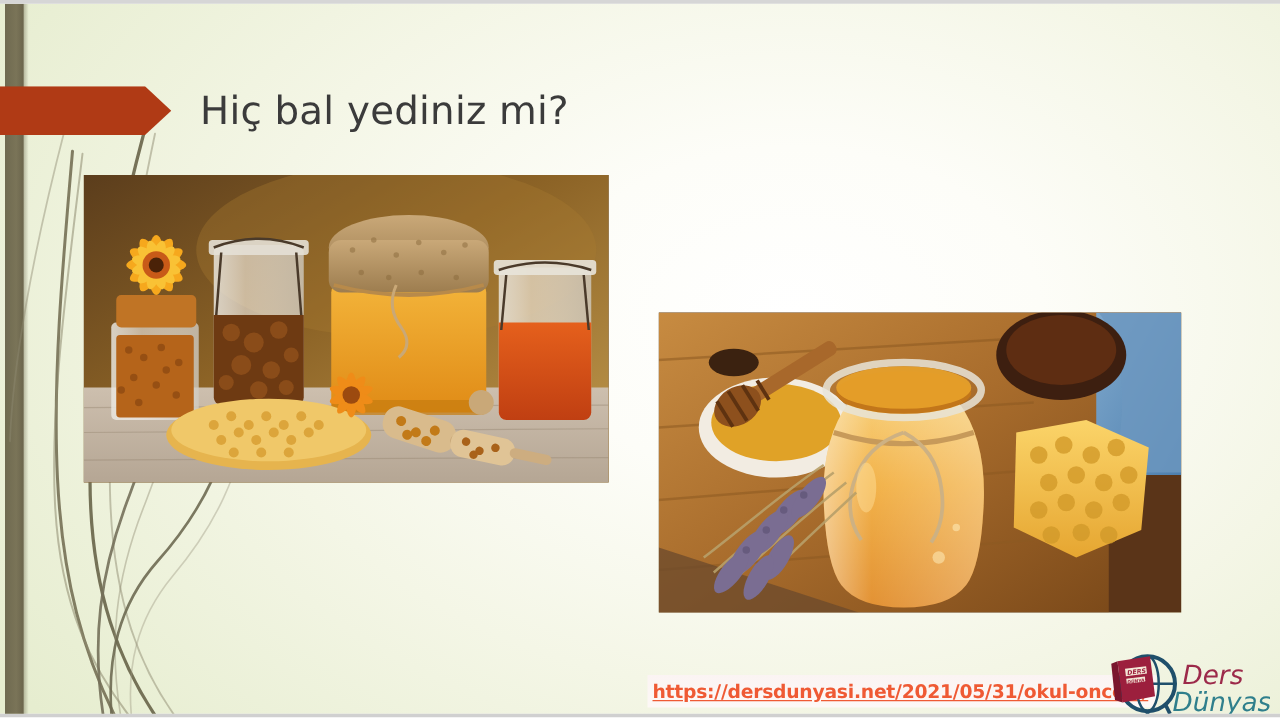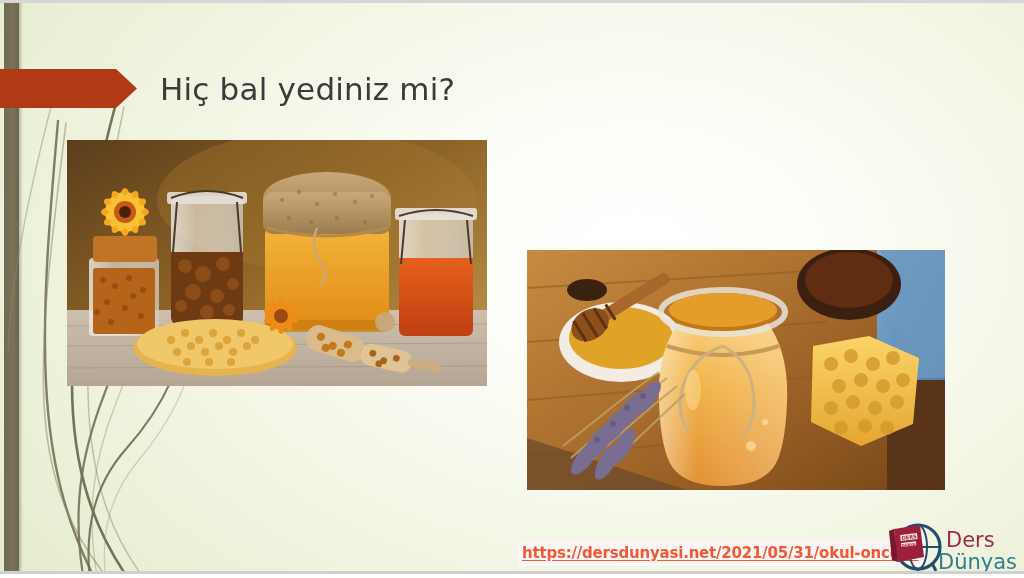--- a/index.html
+++ b/index.html
@@ -115,20 +115,21 @@
     letter-spacing: -0.2px;
   }
 
   
   .logo {
     position: absolute;
     left: 880px;
     top: 518px;
     width: 136px;
     height: 58px;
+    font-style: italic;
   }
   .logo svg { display: block; }
 </style>
 </head>
 <body>
 
 <div class="slide">
 
   <div class="left-bar"></div>
   <div class="left-bar-shadow"></div>

